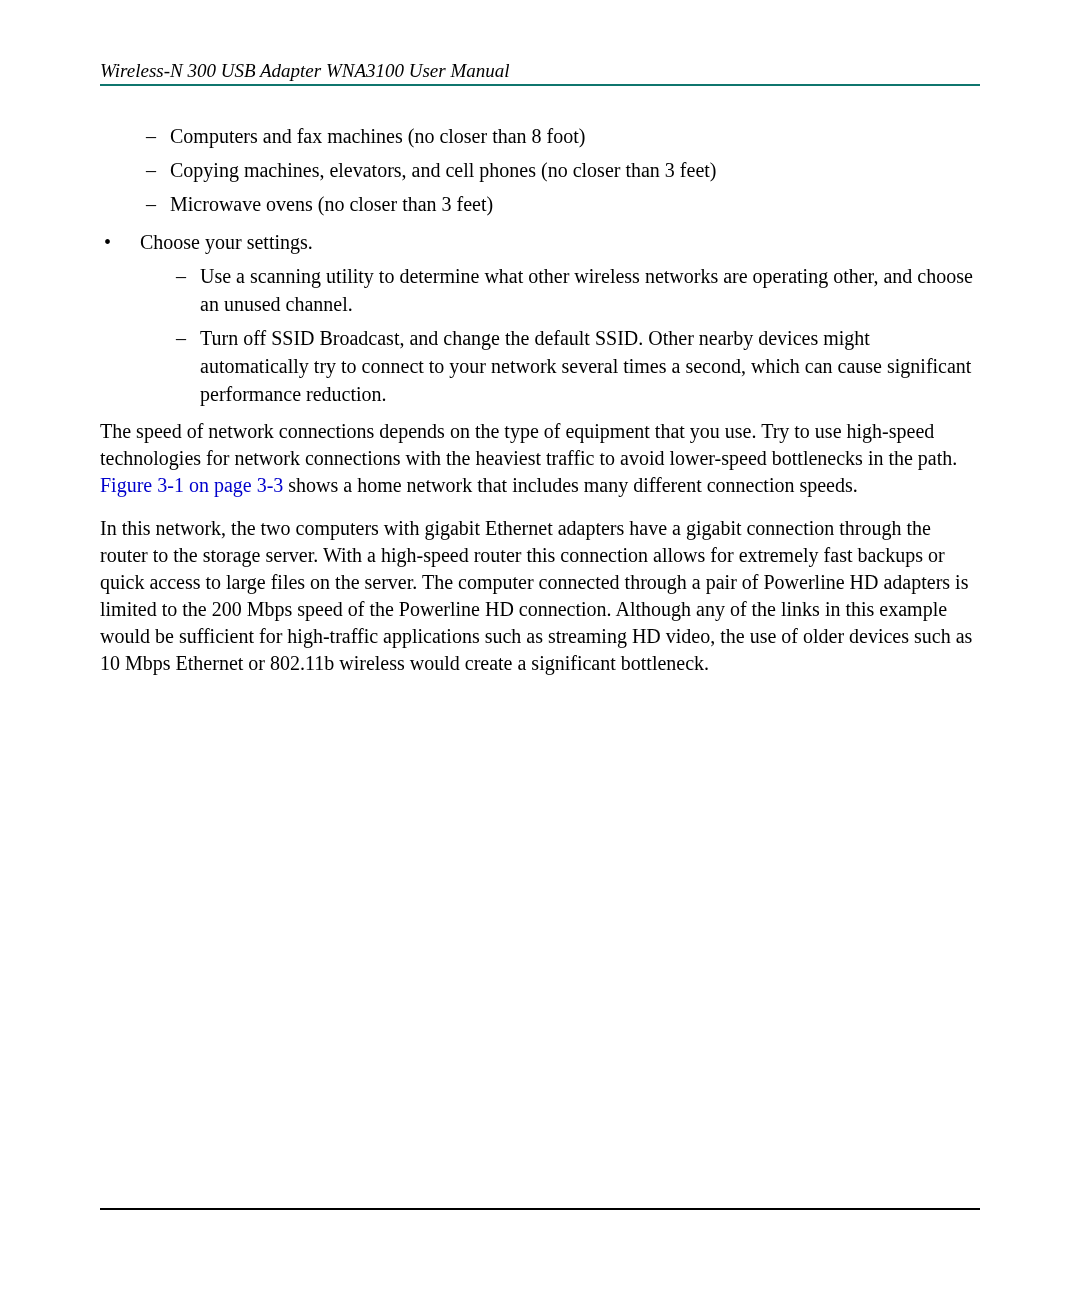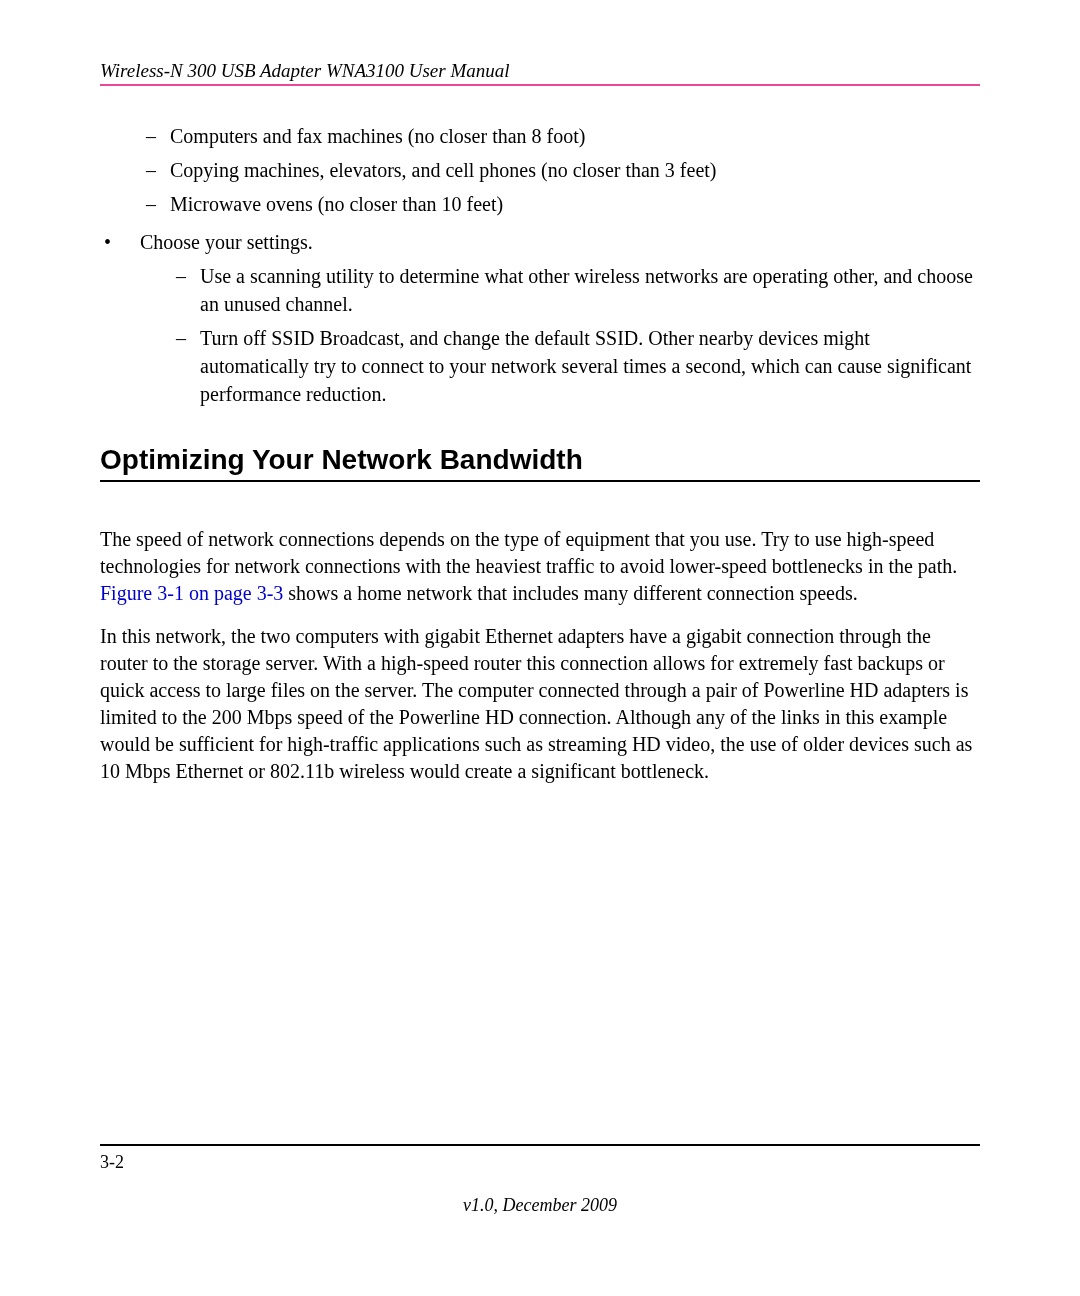--- a/index.html
+++ b/index.html
@@ -10,21 +10,21 @@
     font-family: "Times New Roman", Times, serif;
     color: #000000;
     position: relative;
   }
   .page {
     padding: 60px 100px 40px 100px;
   }
   .running-header {
     font-style: italic;
     font-size: 19px;
-    border-bottom: 2px solid #ec4899;
+    border-bottom: 2px solid #0f766e;
     padding-bottom: 2px;
     margin-bottom: 36px;
   }
   .sub-list {
     margin-left: 40px;
     margin-bottom: 10px;
   }
   .sub-item {
     display: flex;
     font-size: 20px;
@@ -106,21 +106,21 @@
     <div class="sub-item">
       <div class="dash">–</div>
       <div class="text">Computers and fax machines (no closer than 8 foot)</div>
     </div>
     <div class="sub-item">
       <div class="dash">–</div>
       <div class="text">Copying machines, elevators, and cell phones (no closer than 3 feet)</div>
     </div>
     <div class="sub-item">
       <div class="dash">–</div>
-      <div class="text">Microwave ovens (no closer than 10 feet)</div>
+      <div class="text">Microwave ovens (no closer than 3 feet)</div>
     </div>
   </div>
 
   <div class="main-list">
     <div class="main-item">
       <div class="bullet">•</div>
       <div class="text">Choose your settings.</div>
     </div>
   </div>
 
@@ -128,26 +128,23 @@
     <div class="sub-item">
       <div class="dash">–</div>
       <div class="text">Use a scanning utility to determine what other wireless networks are operating other, and choose an unused channel.</div>
     </div>
     <div class="sub-item">
       <div class="dash">–</div>
       <div class="text">Turn off SSID Broadcast, and change the default SSID. Other nearby devices might automatically try to connect to your network several times a second, which can cause significant performance reduction.</div>
     </div>
   </div>
 
-  <div class="section-heading">Optimizing Your Network Bandwidth</div>
 
   <p class="body-para">
     <span>The speed of network connections depends on the type of equipment that you use. Try to use high-speed technologies for network connections with the heaviest traffic to avoid lower-speed bottlenecks in the path. </span><span class="xref">Figure 3-1 on page 3-3</span><span> shows a home network that includes many different connection speeds.</span>
   </p>
 
   <p class="body-para">In this network, the two computers with gigabit Ethernet adapters have a gigabit connection through the router to the storage server. With a high-speed router this connection allows for extremely fast backups or quick access to large files on the server. The computer connected through a pair of Powerline HD adapters is limited to the 200 Mbps speed of the Powerline HD connection. Although any of the links in this example would be sufficient for high-traffic applications such as streaming HD video, the use of older devices such as 10 Mbps Ethernet or 802.11b wireless would create a significant bottleneck.</p>
 </div>
 
 <div class="footer">
   <div class="footer-rule"></div>
-  <div class="page-number">3-2</div>
-  <div class="version">v1.0, December 2009</div>
 </div>
 
 </body></html>

